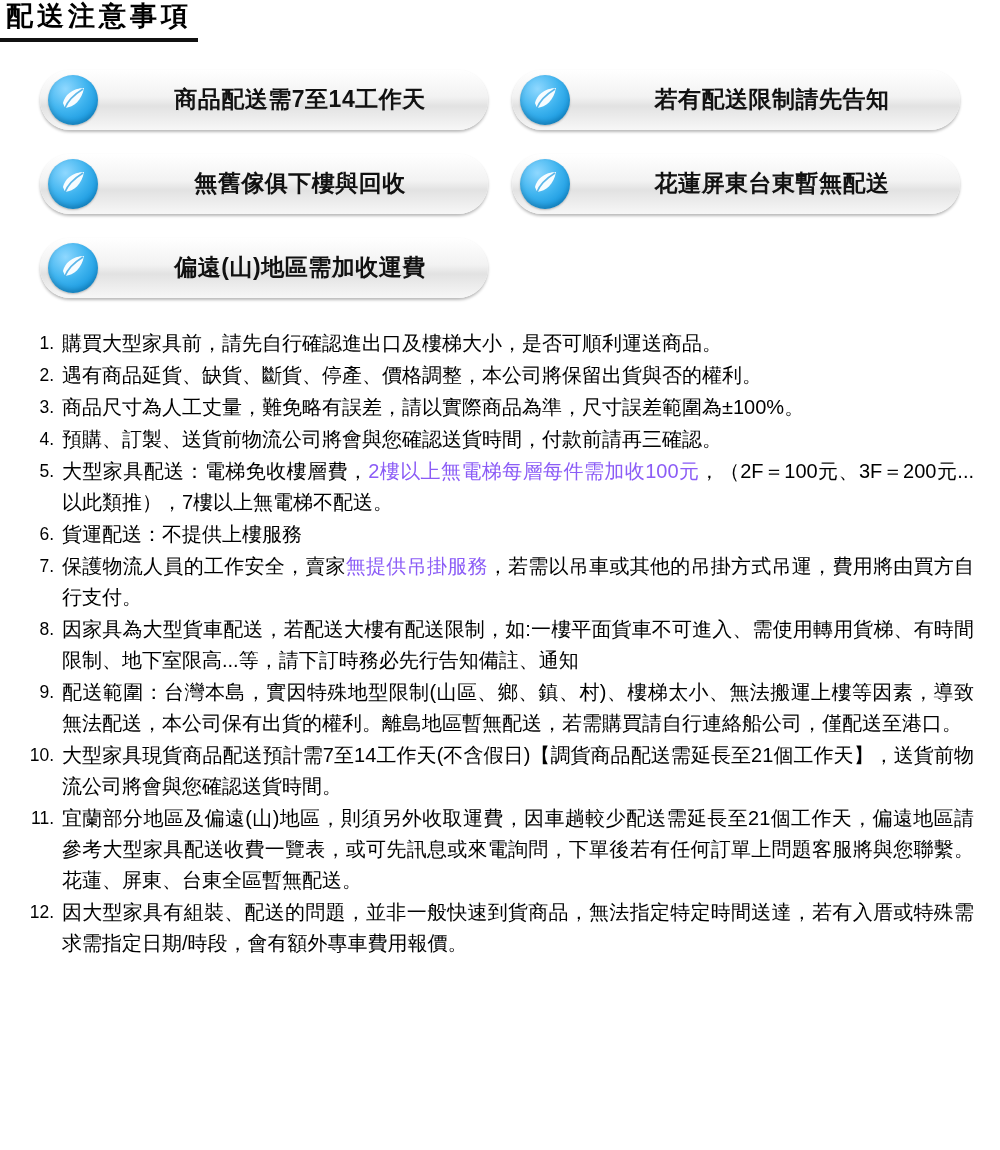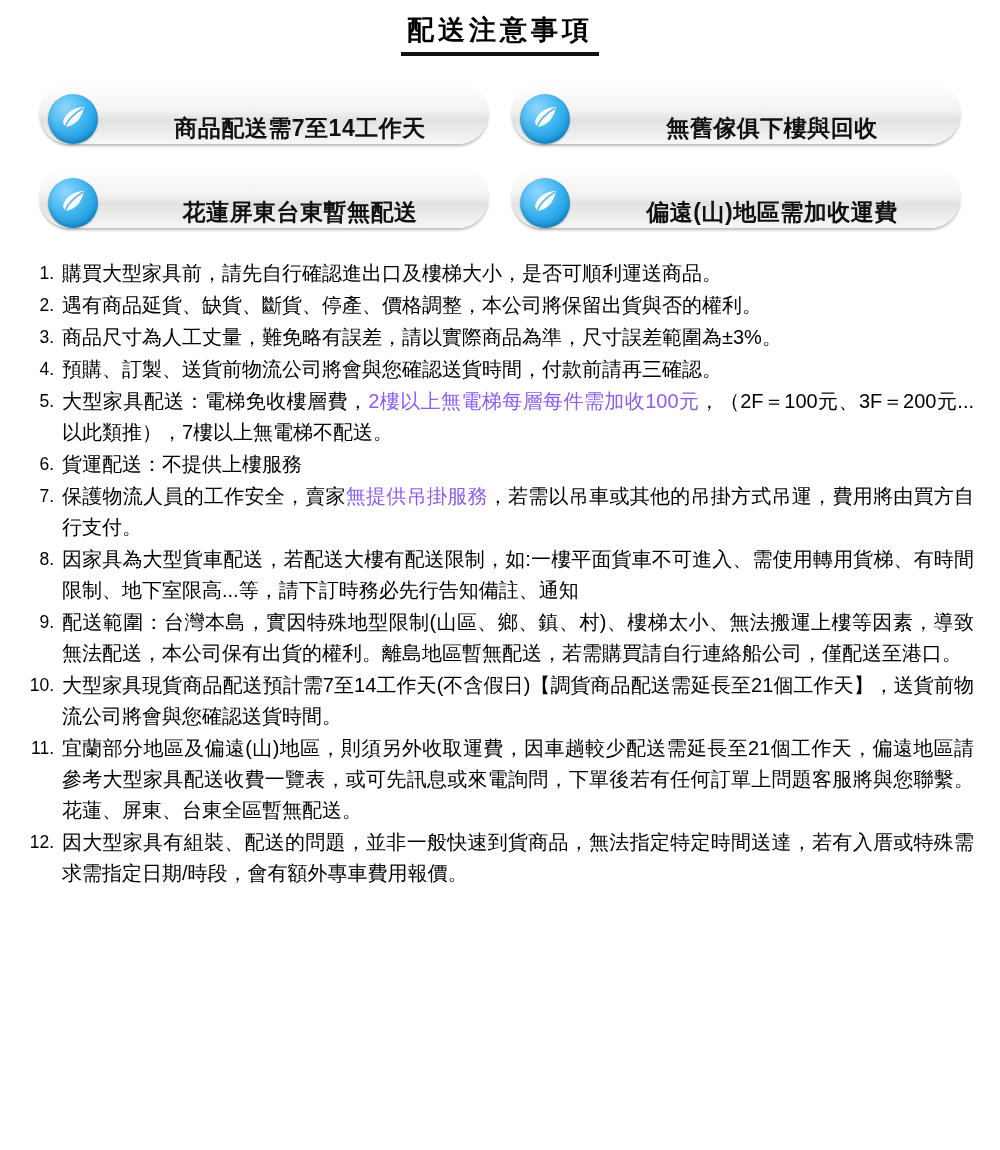--- a/index.html
+++ b/index.html
@@ -15,22 +15,21 @@
     overflow: hidden;
   }
   .page {
     position: relative;
     width: 1000px;
     height: 1150px;
   }
 
   
   .title-bar {
-    text-align: center;
-    padding-top: 14px;
+    padding-top: 0;
     padding-bottom: 2px;
   }
   .title-text {
     display: inline-block;
     font-size: 27px;
     font-weight: bold;
     letter-spacing: 4px;
     color: #000;
     border-bottom: 4px solid #111;
     padding: 0 6px 4px 6px;
@@ -42,21 +41,21 @@
     margin: 14px 40px 0 40px;
     display: grid;
     grid-template-columns: 1fr 1fr;
     grid-auto-rows: 84px;
     column-gap: 24px;
     row-gap: 0px;
   }
   .badge {
     position: relative;
     display: flex;
-    align-items: flex-end;
+    align-items: center;
     height: 60px;
     margin-top: 12px;
     border-radius: 30px;
     background: linear-gradient(to bottom, #ffffff 0%, #f2f2f2 45%, #e2e2e2 60%, #f7f7f7 100%);
     box-shadow: 0 2px 3px rgba(0,0,0,0.28);
     padding-left: 8px;
     gap: 36px;
   }
   .badge .icon-circle {
     width: 50px;
@@ -124,20 +123,29 @@
     <div class="badge">
       <span class="icon-circle">
         <svg width="34" height="34" viewBox="0 0 34 34" aria-hidden="true">
           <path d="M7 20 C10 8, 22 5, 28 5 C26 17, 18 24, 9 25 Z" fill="#ffffff" opacity="0.95"></path>
           <path d="M9 25 C12 17, 19 11, 27 6" stroke="#1b9ae0" stroke-width="1.6" fill="none" opacity="0.7"></path>
         </svg>
       </span>
       <span class="badge-label">商品配送需7至14工作天</span>
     </div>
 
+    <div class="badge">
+      <span class="icon-circle">
+        <svg width="34" height="34" viewBox="0 0 34 34" aria-hidden="true">
+          <path d="M7 20 C10 8, 22 5, 28 5 C26 17, 18 24, 9 25 Z" fill="#ffffff" opacity="0.95"></path>
+          <path d="M9 25 C12 17, 19 11, 27 6" stroke="#1b9ae0" stroke-width="1.6" fill="none" opacity="0.7"></path>
+        </svg>
+      </span>
+      <span class="badge-label">若有配送限制請先告知</span>
+    </div>
 
 
     <div class="badge">
       <span class="icon-circle">
         <svg width="34" height="34" viewBox="0 0 34 34" aria-hidden="true">
           <path d="M7 20 C10 8, 22 5, 28 5 C26 17, 18 24, 9 25 Z" fill="#ffffff" opacity="0.95"></path>
           <path d="M9 25 C12 17, 19 11, 27 6" stroke="#1b9ae0" stroke-width="1.6" fill="none" opacity="0.7"></path>
         </svg>
       </span>
       <span class="badge-label">無舊傢俱下樓與回收</span>
@@ -160,21 +168,21 @@
           <path d="M9 25 C12 17, 19 11, 27 6" stroke="#1b9ae0" stroke-width="1.6" fill="none" opacity="0.7"></path>
         </svg>
       </span>
       <span class="badge-label">偏遠(山)地區需加收運費</span>
     </div>
   </div>
 
   <ol class="notes" id="notes-list">
       <li><span>購買大型家具前，請先自行確認進出口及樓梯大小，是否可順利運送商品。</span></li>
       <li><span>遇有商品延貨、缺貨、斷貨、停產、價格調整，本公司將保留出貨與否的權利。</span></li>
-      <li><span>商品尺寸為人工丈量，難免略有誤差，請以實際商品為準，尺寸誤差範圍為±3%。</span></li>
+      <li><span>商品尺寸為人工丈量，難免略有誤差，請以實際商品為準，尺寸誤差範圍為±100%。</span></li>
       <li><span>預購、訂製、送貨前物流公司將會與您確認送貨時間，付款前請再三確認。</span></li>
       <li><span>大型家具配送：電梯免收樓層費，</span><span class="red">2樓以上無電梯每層每件需加收100元</span><span>，（2F＝100元、3F＝200元...以此類推），7樓以上無電梯不配送。</span></li>
       <li><span>貨運配送：不提供上樓服務</span></li>
       <li><span>保護物流人員的工作安全，賣家</span><span class="red">無提供吊掛服務</span><span>，若需以吊車或其他的吊掛方式吊運，費用將由買方自行支付。</span></li>
       <li><span>因家具為大型貨車配送，若配送大樓有配送限制，如:一樓平面貨車不可進入、需使用轉用貨梯、有時間限制、地下室限高...等，請下訂時務必先行告知備註、通知</span></li>
       <li><span>配送範圍：台灣本島，實因特殊地型限制(山區、鄉、鎮、村)、樓梯太小、無法搬運上樓等因素，導致無法配送，本公司保有出貨的權利。離島地區暫無配送，若需購買請自行連絡船公司，僅配送至港口。</span></li>
       <li><span>大型家具現貨商品配送預計需7至14工作天(不含假日)【調貨商品配送需延長至21個工作天】，送貨前物流公司將會與您確認送貨時間。</span></li>
       <li><span>宜蘭部分地區及偏遠(山)地區，則須另外收取運費，因車趟較少配送需延長至21個工作天，偏遠地區請參考大型家具配送收費一覽表，或可先訊息或來電詢問，下單後若有任何訂單上問題客服將與您聯繫。花蓮、屏東、台東全區暫無配送。</span></li>
       <li><span>因大型家具有組裝、配送的問題，並非一般快速到貨商品，無法指定特定時間送達，若有入厝或特殊需求需指定日期/時段，會有額外專車費用報價。</span></li>
     </ol>

